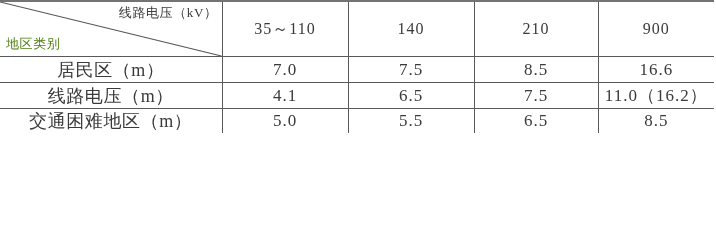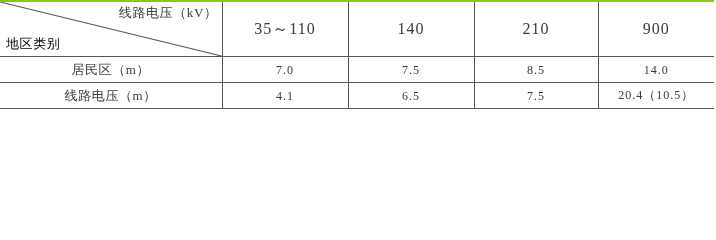--- a/index.html
+++ b/index.html
@@ -42,21 +42,21 @@
     letter-spacing: 0.6px;
     white-space: nowrap;
   }
 
   
   table.spec-table td.edge-left { border-left: none; }
   table.spec-table td.edge-right { border-right: none; }
 
   
   table.spec-table tr.header-row td {
-    border-top: 2px solid #84cc16;
+    border-top: 2px solid #737373;
   }
   
   table.spec-table tr.last-row td {
     border-bottom: 2px solid #3d3d3d;
   }
 
   
   col.c-label { width: 222px; }
   col.c-v1 { width: 126px; }
   col.c-v2 { width: 126px; }
@@ -94,34 +94,34 @@
     letter-spacing: 0.6px;
     color: #3a3a3a;
     white-space: nowrap;
   }
   .corner-bottom-label {
     position: absolute;
     left: 6px;
     bottom: 3px;
     font-size: 13px;
     letter-spacing: 0.6px;
-    color: #000000;
+    color: #4d7c0f;
     white-space: nowrap;
   }
 
   .voltage-head {
     font-size: 16px;
     letter-spacing: 1px;
   }
   .row-label {
-    font-size: 13px;
+    font-size: 18px;
     letter-spacing: 0.6px;
   }
   .cell-value {
-    font-size: 12px;
+    font-size: 17px;
     letter-spacing: 1px;
   }
 </style>
 </head>
 <body>
 
 <div id="table-wrap">
   <table class="spec-table">
     <colgroup>
       <col class="c-label">
@@ -162,37 +162,54 @@
         <td>
           <span class="cell-value">7.0</span>
         </td>
         <td>
           <span class="cell-value">7.5</span>
         </td>
         <td>
           <span class="cell-value">8.5</span>
         </td>
         <td class="edge-right">
-          <span class="cell-value">14.0</span>
+          <span class="cell-value">16.6</span>
         </td>
       </tr>
 
       <tr class="data-row">
         <td class="edge-left">
           <span class="row-label">线路电压（m）</span>
         </td>
         <td>
           <span class="cell-value">4.1</span>
         </td>
         <td>
           <span class="cell-value">6.5</span>
         </td>
         <td>
           <span class="cell-value">7.5</span>
         </td>
         <td class="edge-right">
-          <span class="cell-value">20.4（10.5）</span>
-        </td>
-      </tr>
-
+          <span class="cell-value">11.0（16.2）</span>
+        </td>
+      </tr>
+
+      <tr class="data-row last-row">
+        <td class="edge-left">
+          <span class="row-label">交通困难地区（m）</span>
+        </td>
+        <td>
+          <span class="cell-value">5.0</span>
+        </td>
+        <td>
+          <span class="cell-value">5.5</span>
+        </td>
+        <td>
+          <span class="cell-value">6.5</span>
+        </td>
+        <td class="edge-right">
+          <span class="cell-value">8.5</span>
+        </td>
+      </tr>
     </tbody>
   </table>
 </div>
 
 </body></html>

